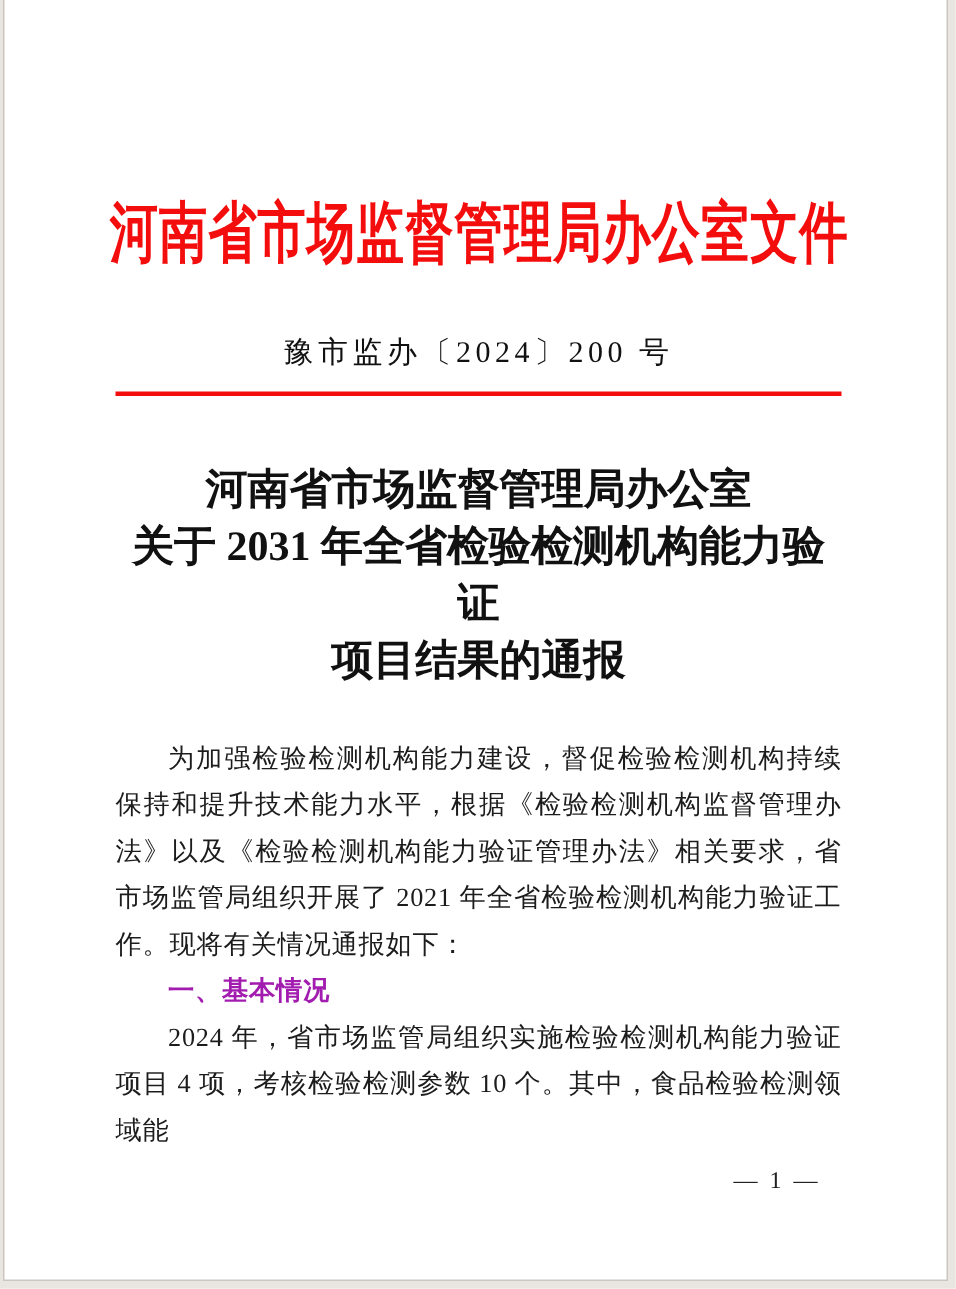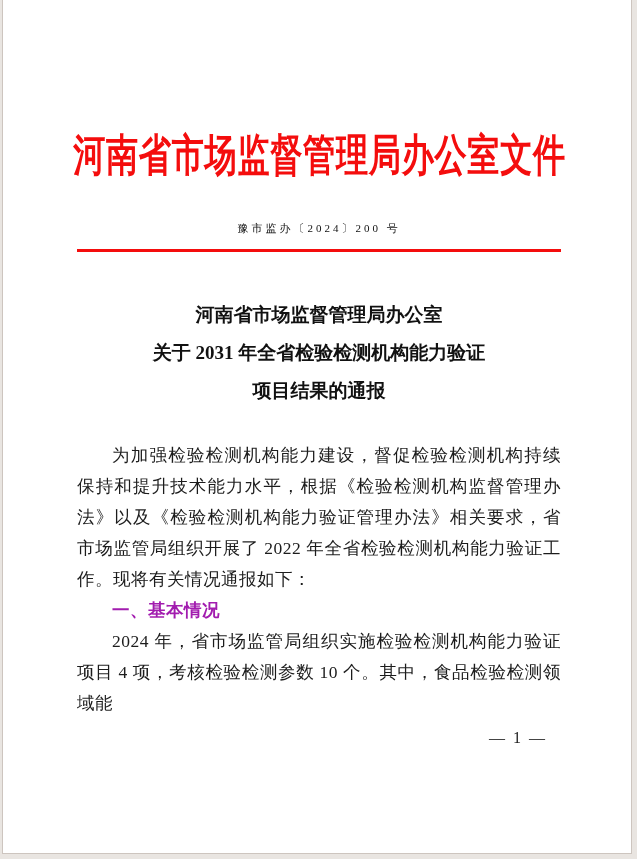--- a/index.html
+++ b/index.html
@@ -33,33 +33,33 @@
     font-size: 44px;
     font-weight: 700;
     color: #f40d0d;
     transform: scaleX(0.73);
     transform-origin: 50% 50%;
     letter-spacing: 1px;
   }
   .doc-number {
     margin-top: 36px;
     text-align: center;
-    font-size: 11px;
+    font-size: 20px;
     letter-spacing: 3px;
     color: #111;
   }
   .red-rule {
     margin-top: 13px;
     height: 3px;
     background: #f40d0d;
   }
   .doc-title {
     margin-top: 44px;
     text-align: center;
-    font-size: 19px;
+    font-size: 28px;
     line-height: 38px;
     font-weight: 600;
     color: #111;
   }
   .body-text {
     margin-top: 30px;
     font-size: 17.5px;
     line-height: 31px;
     text-align: justify;
     color: #1c1c1c;
@@ -99,20 +99,20 @@
 
   <div class="red-rule"></div>
 
   <div class="doc-title">
     <div>河南省市场监督管理局办公室</div>
     <div>关于 2031 年全省检验检测机构能力验证</div>
     <div>项目结果的通报</div>
   </div>
 
   <div class="body-text">
-    <p class="p-indent">为加强检验检测机构能力建设，督促检验检测机构持续保持和提升技术能力水平，根据《检验检测机构监督管理办法》以及《检验检测机构能力验证管理办法》相关要求，省市场监管局组织开展了 2022 年全省检验检测机构能力验证工作。现将有关情况通报如下：</p>
+    <p class="p-indent">为加强检验检测机构能力建设，督促检验检测机构持续保持和提升技术能力水平，根据《检验检测机构监督管理办法》以及《检验检测机构能力验证管理办法》相关要求，省市场监管局组织开展了 2021 年全省检验检测机构能力验证工作。现将有关情况通报如下：</p>
     <p class="section-heading">一、基本情况</p>
     <p class="p-indent">2024 年，省市场监管局组织实施检验检测机构能力验证项目 4 项，考核检验检测参数 10 个。其中，食品检验检测领域能</p>
   </div>
 
   <div class="page-number">— 1 —</div>
 
 </div>
 
 </body></html>

